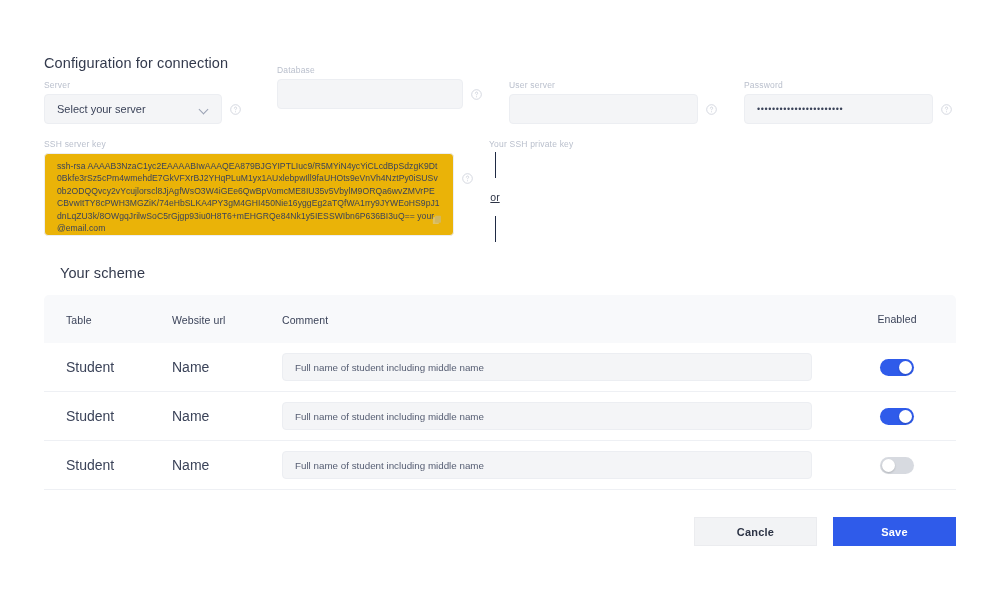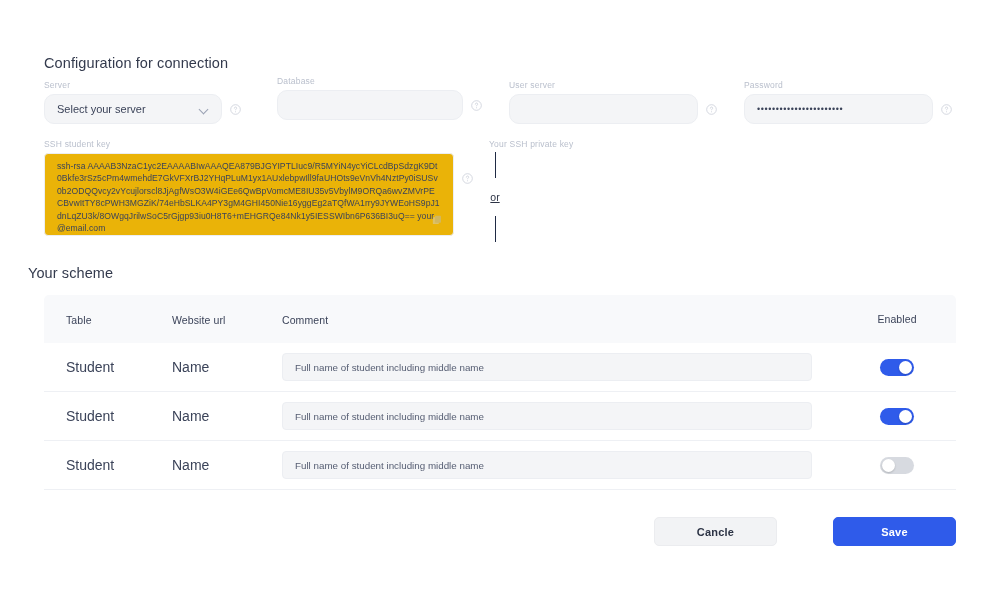--- a/index.html
+++ b/index.html
@@ -21,21 +21,21 @@
   }
 
   
   .section-title {
     font-size: 14.5px;
     color: #333a4d;
     font-weight: 400;
     letter-spacing: .1px;
   }
   #cfg-title { position: absolute; left: 44px; top: 55px; }
-  #scheme-title { position: absolute; left: 28px; top: 265px; }
+  #scheme-title { position: absolute; left: 60px; top: 265px; }
 
   
   .field {
     position: absolute;
   }
   .field-label {
     font-size: 8.5px;
     color: #b9bfcc;
     letter-spacing: .2px;
     margin-bottom: 4px;
@@ -43,21 +43,21 @@
   }
   .control-row {
     display: flex;
     align-items: center;
     gap: 8px;
   }
   .input-box {
     height: 30px;
     background: #f4f5f7;
     border: 1px solid #eceef2;
-    border-radius: 10px;
+    border-radius: 4px;
     display: flex;
     align-items: center;
     padding: 0 12px;
     font-size: 11px;
     color: #3b4359;
   }
   .input-box.select {
     background: #f4f5f7;
     justify-content: space-between;
     cursor: pointer;
@@ -213,29 +213,28 @@
   
   .btn-row {
     position: absolute;
     right: 44px;
     top: 517px;
     display: flex;
     gap: 16px;
   }
   .btn {
     height: 29px;
-    border-radius: 5px;
+    border-radius: 0;
     display: flex;
     align-items: center;
     justify-content: center;
     font-size: 11px;
     font-weight: bold;
     cursor: pointer;
     letter-spacing: .2px;
-    margin-left: 40px;
   }
   .btn-cancel {
     width: 123px;
     background: #f2f3f5;
     color: #2c3345;
     border: 1px solid #ebecef;
   }
   .btn-save {
     width: 123px;
     background: #2f5bea;
@@ -260,21 +259,21 @@
       <span class="help-icon">
         <svg viewBox="0 0 16 16" width="11" height="11">
           <circle cx="8" cy="8" r="7" fill="none" stroke="#9aa2b4" stroke-width="1.1"></circle>
           <path d="M6.3 6.1c0-1 .8-1.7 1.7-1.7s1.7.7 1.7 1.6c0 1.2-1.6 1.3-1.6 2.5" fill="none" stroke="#9aa2b4" stroke-width="1.1" stroke-linecap="round"></path>
           <circle cx="8.1" cy="11.2" r=".75" fill="#9aa2b4"></circle>
         </svg>
       </span>
     </div>
   </div>
 
-  <div class="field" style="left:277px; top:76px; width:208px;">
+  <div class="field" style="left:277px; top:65px; width:208px;">
     <span class="field-label">Database</span>
     <div class="control-row">
       <div class="input-box" style="width:186px;">
         <span class="val"></span>
       </div>
       <span class="help-icon">
         <svg viewBox="0 0 16 16" width="11" height="11">
           <circle cx="8" cy="8" r="7" fill="none" stroke="#9aa2b4" stroke-width="1.1"></circle>
           <path d="M6.3 6.1c0-1 .8-1.7 1.7-1.7s1.7.7 1.7 1.6c0 1.2-1.6 1.3-1.6 2.5" fill="none" stroke="#9aa2b4" stroke-width="1.1" stroke-linecap="round"></path>
           <circle cx="8.1" cy="11.2" r=".75" fill="#9aa2b4"></circle>
@@ -309,21 +308,21 @@
         <svg viewBox="0 0 16 16" width="11" height="11">
           <circle cx="8" cy="8" r="7" fill="none" stroke="#9aa2b4" stroke-width="1.1"></circle>
           <path d="M6.3 6.1c0-1 .8-1.7 1.7-1.7s1.7.7 1.7 1.6c0 1.2-1.6 1.3-1.6 2.5" fill="none" stroke="#9aa2b4" stroke-width="1.1" stroke-linecap="round"></path>
           <circle cx="8.1" cy="11.2" r=".75" fill="#9aa2b4"></circle>
         </svg>
       </span>
     </div>
   </div>
 
   <div class="field" style="left:44px; top:139px; width:435px;">
-    <span class="field-label">SSH student key</span>
+    <span class="field-label">SSH server key</span>
     <div class="control-row" style="align-items:flex-start;">
       <div class="ta-box" style="width:410px; height:83px;">
         <div class="ta-text">ssh-rsa AAAAB3NzaC1yc2EAAAABIwAAAQEA879BJGYIPTLIuc9/R5MYiN4ycYiCLcdBpSdzgK9Dt0Bkfe3rSz5cPm4wmehdE7GkVFXrBJ2YHqPLuM1yx1AUxlebpwIll9faUHOts9eVnVh4NztPy0iSUSv0b2ODQQvcy2vYcujlorscl8JjAgfWsO3W4iGEe6QwBpVomcME8IU35v5VbylM9ORQa6wvZMVrPECBvwItTY8cPWH3MGZiK/74eHbSLKA4PY3gM4GHI450Nie16yggEg2aTQfWA1rry9JYWEoHS9pJ1dnLqZU3k/8OWgqJrilwSoC5rGjgp93iu0H8T6+mEHGRQe84Nk1y5IESSWIbn6P636BI3uQ== your@email.com</div>
         <span class="copy-icon">
           <svg viewBox="0 0 16 16" width="11" height="11">
             <rect x="1.2" y="3.2" width="8.6" height="10" rx="1" fill="#cfd3db"></rect>
             <rect x="4.4" y="1.2" width="8.6" height="10" rx="1" fill="#b6bcc8"></rect>
           </svg>
         </span>
       </div>

